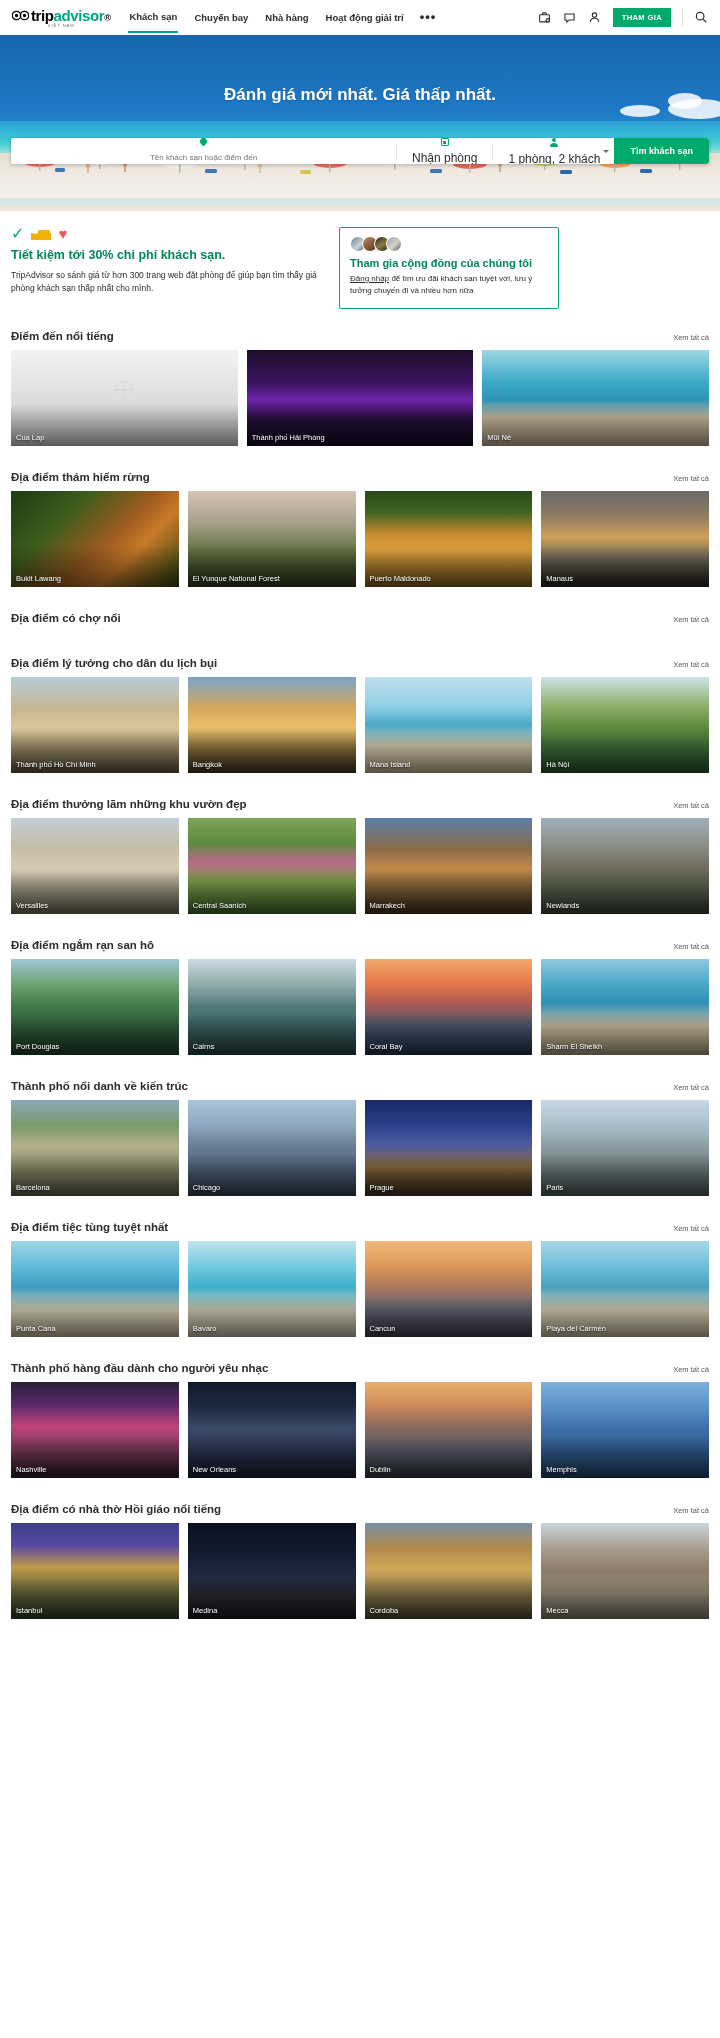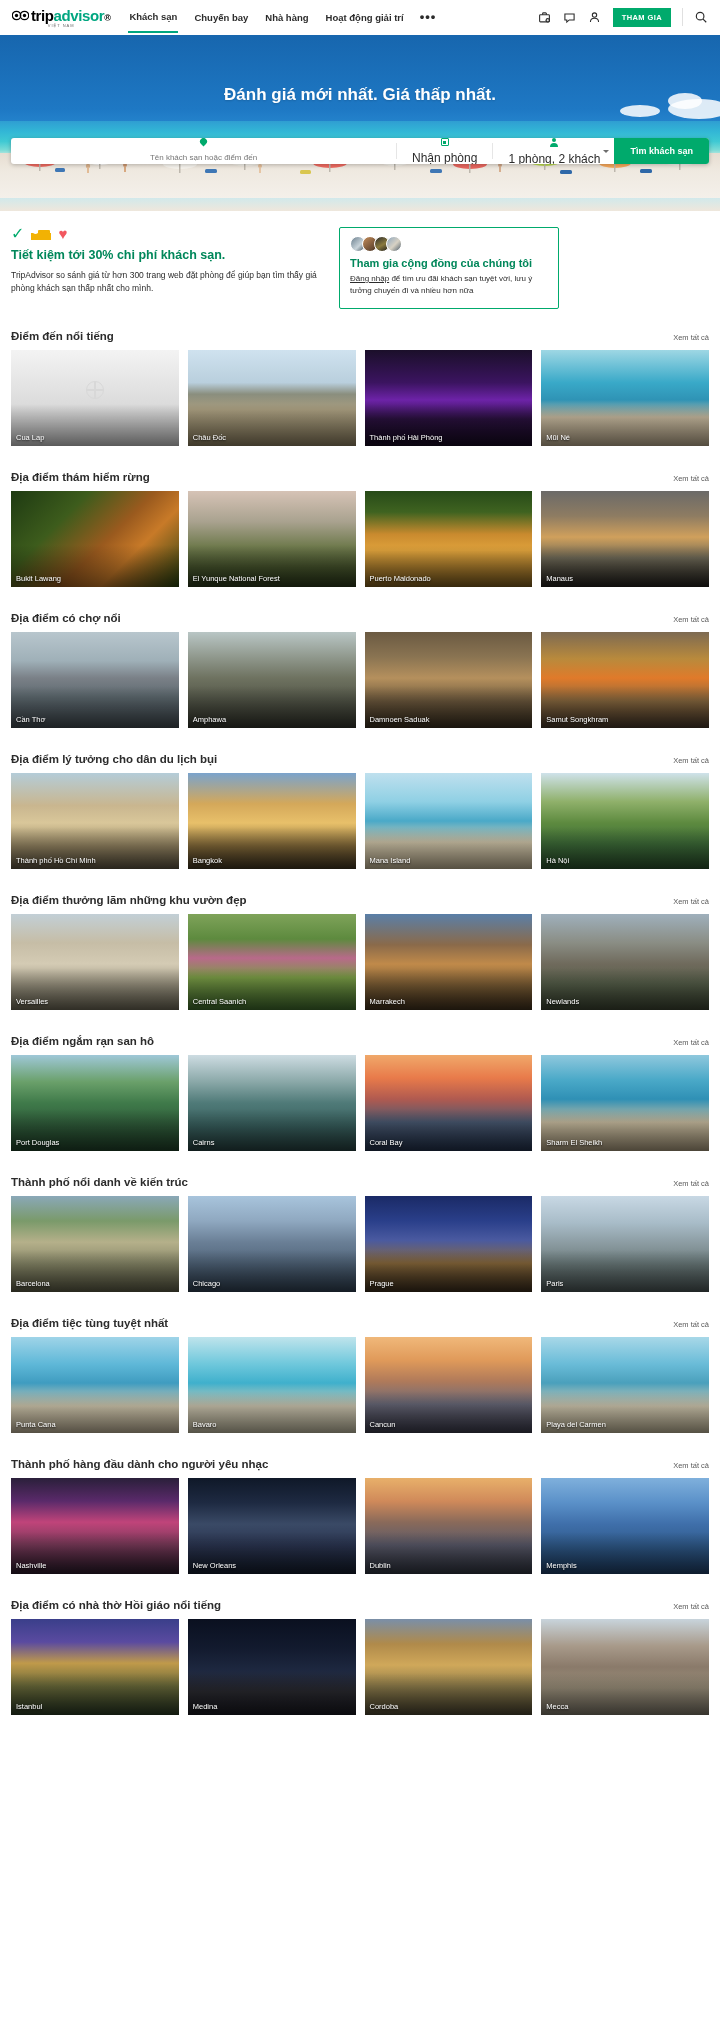--- a/index.html
+++ b/index.html
@@ -378,25 +378,20 @@
     </div>
     <div class="cards">
         <div class="card">
         <div class="card-img globe-placeholder">
             <div class="g"></div>
           </div>
         <div class="card-shade"></div>
         <div class="card-label">Cua Lap</div>
       </div>
         <div class="card">
-        <div class="card-img" style="background: linear-gradient(rgb(207, 226, 239) 0%, rgb(185, 207, 221) 34%, rgb(138, 142, 126) 46%, rgb(168, 157, 127) 62%, rgb(140, 127, 96) 100%);"></div>
-        <div class="card-shade"></div>
-        <div class="card-label">Châu Đốc</div>
-      </div>
-        <div class="card">
         <div class="card-img" style="background: linear-gradient(rgb(27, 15, 42) 0%, rgb(59, 20, 96) 34%, rgb(109, 35, 168) 52%, rgb(43, 17, 64) 72%, rgb(22, 10, 34) 100%);"></div>
         <div class="card-shade"></div>
         <div class="card-label">Thành phố Hải Phòng</div>
       </div>
         <div class="card">
         <div class="card-img" style="background: linear-gradient(rgb(158, 215, 228) 0%, rgb(57, 169, 200) 34%, rgb(47, 147, 181) 52%, rgb(205, 191, 164) 70%, rgb(185, 169, 140) 100%);"></div>
         <div class="card-shade"></div>
         <div class="card-label">Mũi Né</div>
       </div>
       </div>
@@ -429,42 +424,20 @@
         <div class="card-label">Manaus</div>
       </div>
       </div>
   </div>
 
   <div class="section">
     <div class="section-head">
       <div class="section-title">Địa điểm có chợ nổi</div>
       <a class="see-all">Xem tất cả</a>
     </div>
-    <div class="cards">
-        <div class="card">
-        <div class="card-img" style="background: linear-gradient(rgb(184, 198, 205) 0%, rgb(159, 176, 184) 30%, rgb(122, 128, 135) 48%, rgb(94, 106, 112) 68%, rgb(65, 74, 80) 100%);"></div>
-        <div class="card-shade"></div>
-        <div class="card-label">Cần Thơ</div>
-      </div>
-        <div class="card">
-        <div class="card-img" style="background: linear-gradient(rgb(185, 198, 197) 0%, rgb(141, 149, 137) 28%, rgb(110, 114, 96) 48%, rgb(85, 88, 74) 70%, rgb(51, 53, 44) 100%);"></div>
-        <div class="card-shade"></div>
-        <div class="card-label">Amphawa</div>
-      </div>
-        <div class="card">
-        <div class="card-img" style="background: linear-gradient(rgb(107, 90, 66) 0%, rgb(138, 116, 82) 26%, rgb(181, 144, 93) 48%, rgb(110, 90, 62) 72%, rgb(58, 47, 32) 100%);"></div>
-        <div class="card-shade"></div>
-        <div class="card-label">Damnoen Saduak</div>
-      </div>
-        <div class="card">
-        <div class="card-img" style="background: linear-gradient(rgb(125, 106, 82) 0%, rgb(185, 138, 60) 28%, rgb(224, 122, 42) 48%, rgb(138, 106, 64) 72%, rgb(70, 55, 42) 100%);"></div>
-        <div class="card-shade"></div>
-        <div class="card-label">Samut Songkhram</div>
-      </div>
-      </div>
   </div>
 
   <div class="section">
     <div class="section-head">
       <div class="section-title">Địa điểm lý tưởng cho dân du lịch bụi</div>
       <a class="see-all">Xem tất cả</a>
     </div>
     <div class="cards">
         <div class="card">
         <div class="card-img" style="background: linear-gradient(rgb(180, 204, 216) 0%, rgb(201, 182, 143) 34%, rgb(217, 199, 154) 52%, rgb(154, 138, 102) 76%, rgb(92, 83, 64) 100%);"></div>

